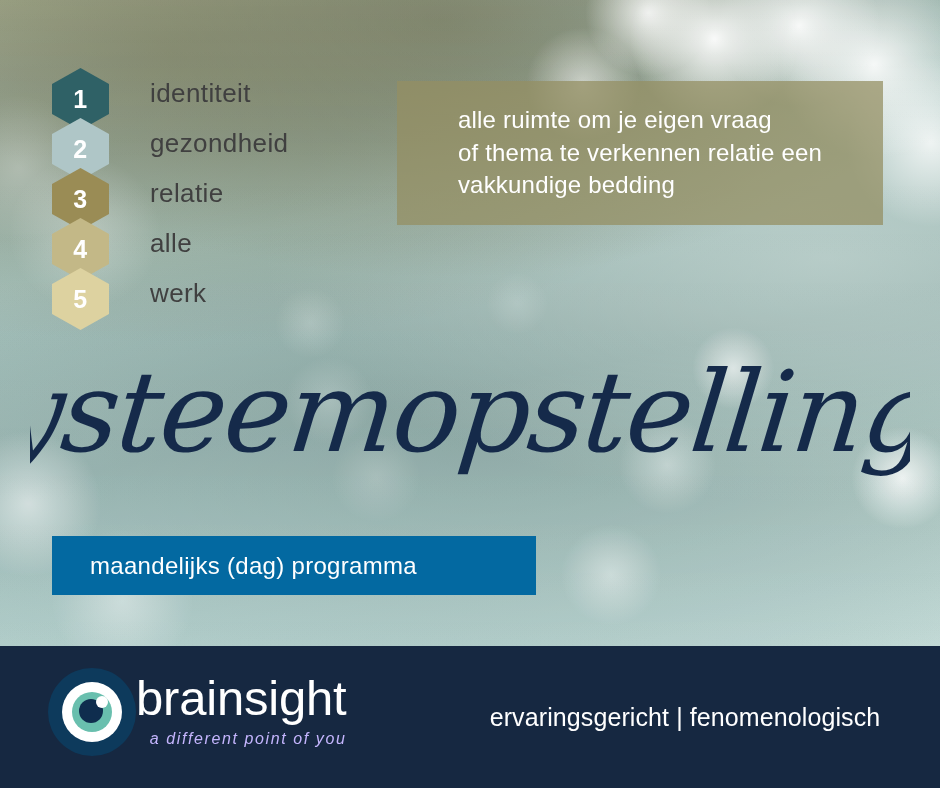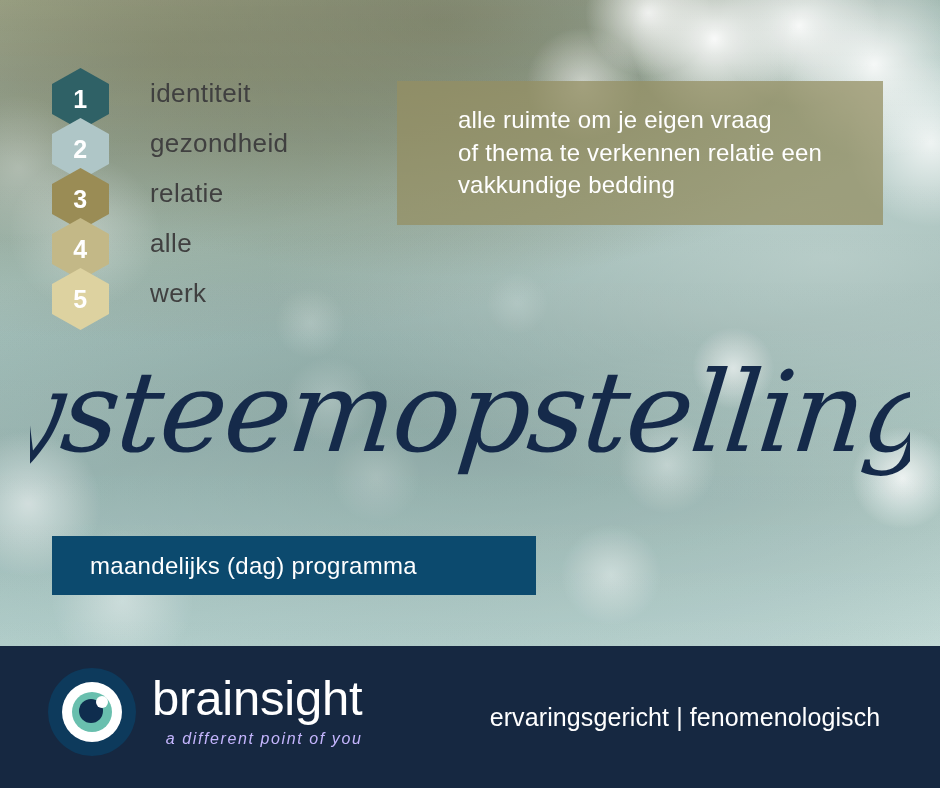--- a/index.html
+++ b/index.html
@@ -116,21 +116,21 @@
     width:940px; height:200px;
     display:flex; align-items:center; justify-content:center;
   }
   .script-svg { display:block; }
 
   
   .program-banner {
     position:absolute;
     left:52px; top:536px;
     width:484px; height:59px;
-    background:#0c4a6e;
+    background:#0369a1;
     display:flex; align-items:center;
   }
   .program-text {
     color:#ffffff;
     font-size:24px;
     font-weight:300;
     letter-spacing:0.3px;
     padding-left:38px;
     line-height:1;
   }
@@ -168,21 +168,21 @@
   .eye-pupil {
     position:absolute; left:31px; top:31px;
     width:24px; height:24px; border-radius:50%;
     background:#0f2d4e;
   }
   .eye-glint {
     position:absolute; left:48px; top:28px;
     width:12px; height:12px; border-radius:50%;
     background:#ffffff;
   }
-  .wordmark { margin-left:16px; padding-top:6px; }
+  .wordmark { padding-top:6px; }
   .brand-name {
     color:#ffffff;
     font-size:49px;
     font-weight:300;
     line-height:1;
     letter-spacing:-0.2px;
   }
   .brand-tagline {
     color:#c4b5fd;
     font-size:16px;

